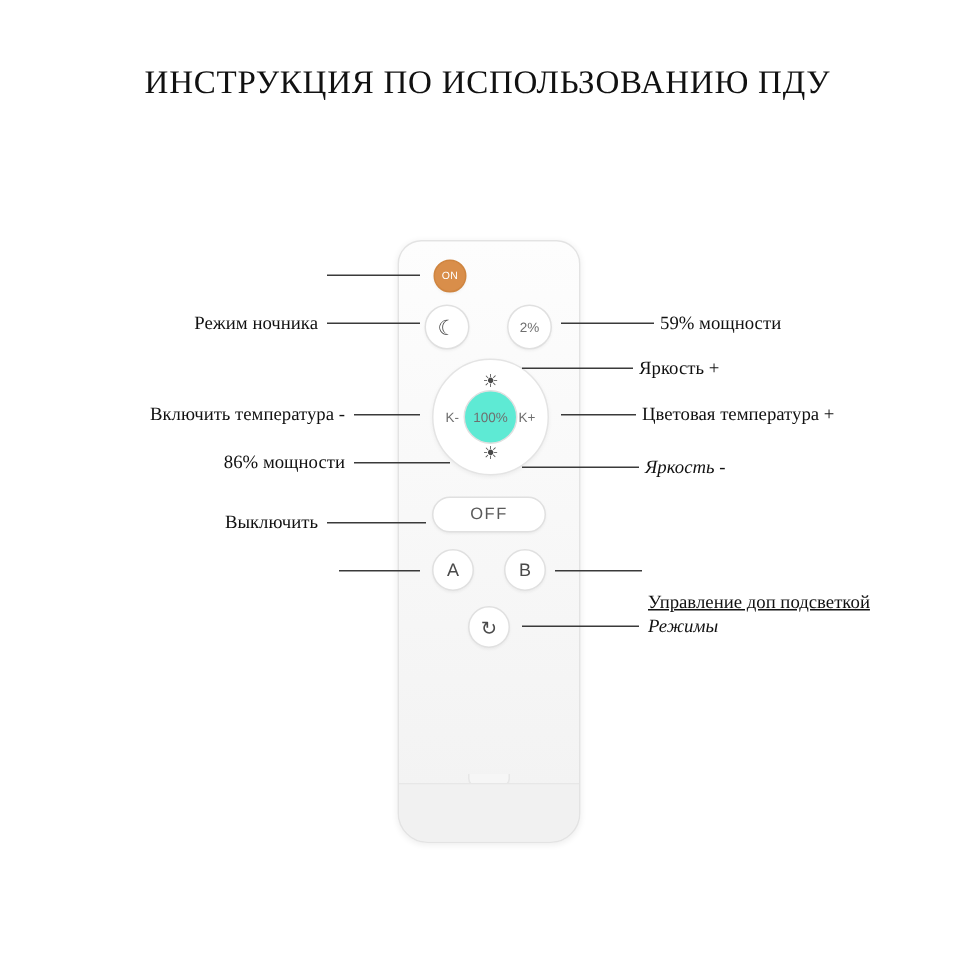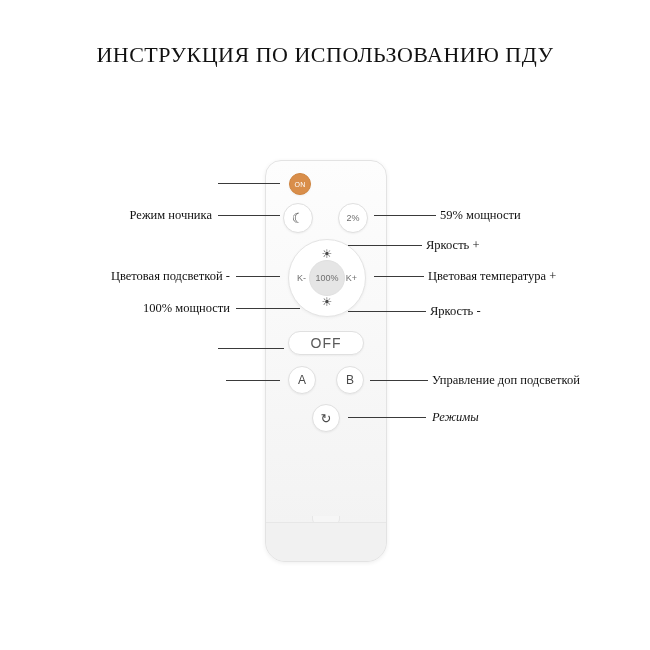--- a/index.html
+++ b/index.html
@@ -123,21 +123,21 @@
   }
   .dial-center {
     position: absolute;
     left: 50%;
     top: 50%;
     transform: translate(-50%, -50%);
     width: 34px;
     height: 34px;
     border-radius: 50%;
     border: 1px solid #e0e0e0;
-    background: #e5e5e5;
+    background: #5eead4;
     display: flex;
     align-items: center;
     justify-content: center;
     font-family: "Liberation Sans", sans-serif;
     font-size: 9px;
     color: #6f6f6f;
   }
   .dial-lbl {
     position: absolute;
     font-family: "Liberation Sans", sans-serif;
@@ -148,21 +148,21 @@
   .dial-bottom { left: 50%; bottom: 7px; transform: translateX(-50%); font-size: 12px; color: #4a4a4a; }
   .dial-left { left: 8px; top: 50%; transform: translateY(-50%); }
   .dial-right { right: 8px; top: 50%; transform: translateY(-50%); }
 
   .btn-off {
     left: 22px;
     top: 170px;
     width: 76px;
     height: 24px;
     border-radius: 12px;
-    font-size: 14px;
+    font-size: 11px;
     letter-spacing: 1px;
     color: #595959;
   }
   .btn-a {
     left: 22px;
     top: 205px;
     width: 28px;
     height: 28px;
     font-size: 12px;
     color: #4a4a4a;
@@ -239,41 +239,42 @@
 
     <div class="remote-notch"></div>
     <div class="remote-bottom"></div>
   </div>
 
   <div class="line" style="left: 218px; top: 183px; width: 62px;"></div>
 
   <div class="lbl right-align" style="left: 70px; top: 208px; width: 142px;">Режим ночника</div>
   <div class="line" style="left: 218px; top: 215px; width: 62px;"></div>
 
-  <div class="lbl right-align" style="left: 40px; top: 269px; width: 190px;">Цветовая подсветкой -</div>
+  <div class="lbl right-align" style="left: 40px; top: 269px; width: 190px;">Включить температура -</div>
   <div class="line" style="left: 236px; top: 276px; width: 44px;"></div>
 
-  <div class="lbl right-align" style="left: 80px; top: 301px; width: 150px;">100% мощности</div>
+  <div class="lbl right-align" style="left: 80px; top: 301px; width: 150px;">86% мощности</div>
   <div class="line" style="left: 236px; top: 308px; width: 64px;"></div>
 
+  <div class="lbl right-align" style="left: 90px; top: 341px; width: 122px;">Выключить</div>
   <div class="line" style="left: 218px; top: 348px; width: 66px;"></div>
 
   <div class="line" style="left: 226px; top: 380px; width: 54px;"></div>
 
   <div class="line" style="left: 374px; top: 215px; width: 62px;"></div>
   <div class="lbl" style="left: 440px; top: 208px;">59% мощности</div>
 
   <div class="line" style="left: 348px; top: 245px; width: 74px;"></div>
   <div class="lbl" style="left: 426px; top: 238px;">Яркость +</div>
 
   <div class="line" style="left: 374px; top: 276px; width: 50px;"></div>
   <div class="lbl" style="left: 428px; top: 269px;">Цветовая температура +</div>
 
   <div class="line" style="left: 348px; top: 311px; width: 78px;"></div>
-  <div class="lbl" style="left: 430px; top: 304px;">Яркость -</div>
+  <div class="lbl" style="left: 430px; top: 304px; font-style: italic;">Яркость -</div>
 
   <div class="line" style="left: 370px; top: 380px; width: 58px;"></div>
-  <div class="lbl" style="left: 432px; top: 373px;">Управление доп подсветкой</div>
+  <div class="lbl" style="left: 432px; top: 394px; text-decoration: underline;">Управление доп подсветкой</div>
 
   <div class="line" style="left: 348px; top: 417px; width: 78px;"></div>
   <div class="lbl" style="left: 432px; top: 410px; font-style: italic;">Режимы</div>
 
 </div>
 
 </body></html>

